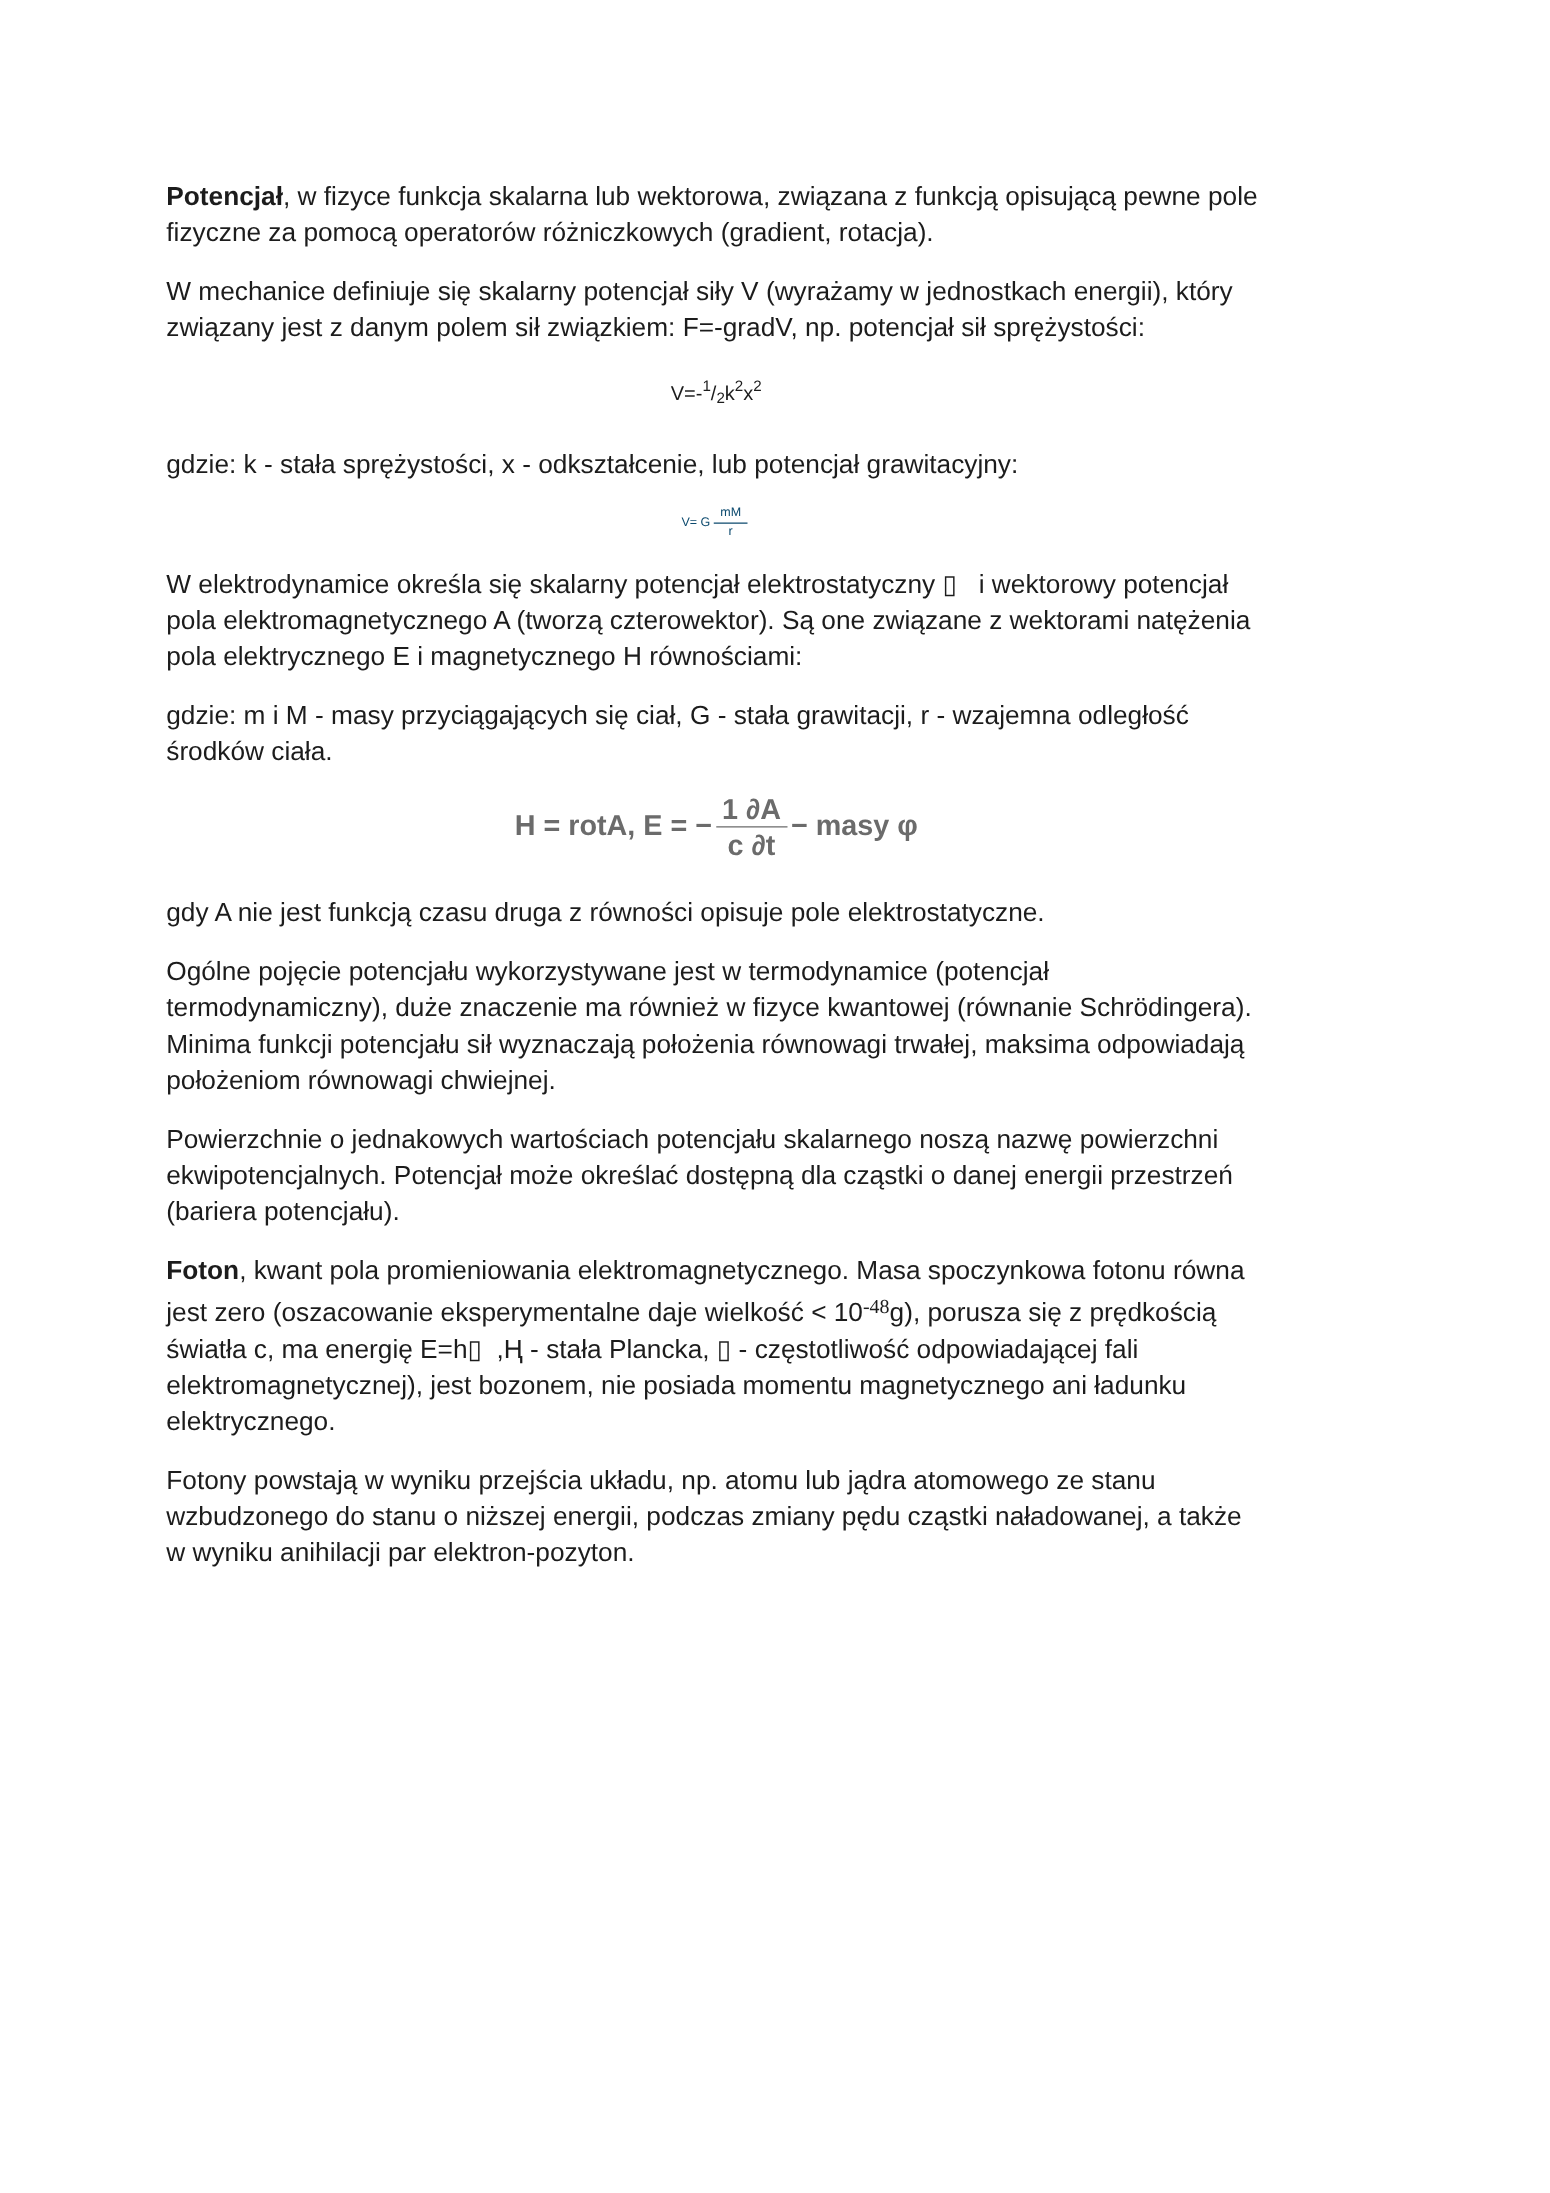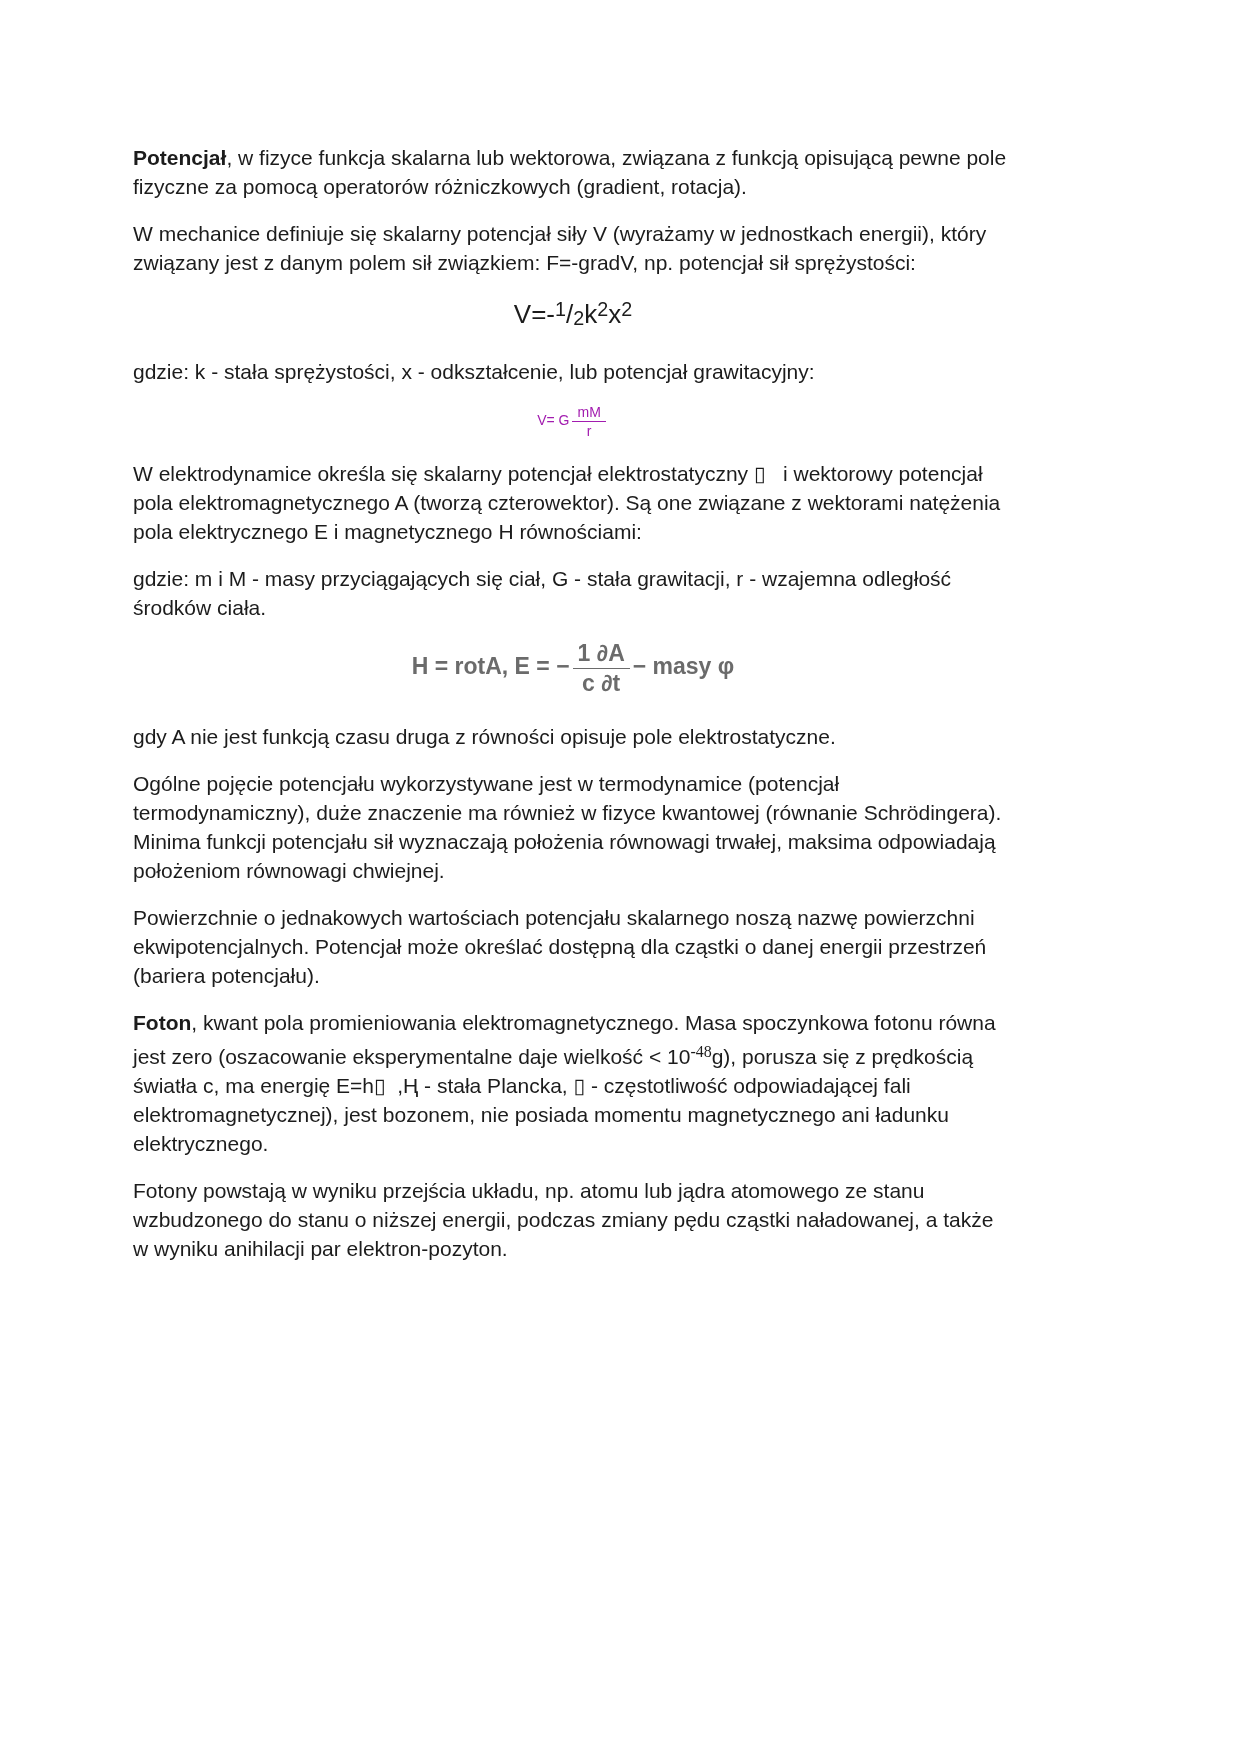--- a/index.html
+++ b/index.html
@@ -32,34 +32,34 @@
   p.para {
     margin: 0 0 18px 0;
   }
   .bold { font-weight: bold; }
 
   .formula {
     text-align: center;
     margin: 14px 0 24px 0;
   }
   .formula-spring {
-    font-size: 26px;
+    font-size: 16px;
     color: #1c1c1c;
   }
   .formula-spring .sup {
     font-size: 76%;
     vertical-align: 7px;
   }
   .formula-spring .sub {
     font-size: 76%;
     vertical-align: -2px;
   }
   .formula-grav {
-    font-size: 14px;
-    color: #a21caf;
+    font-size: 10px;
+    color: #0c4a6e;
     margin: 8px 0 20px 0;
   }
   .formula-em {
     font-size: 23px;
     color: #6b6b6b;
     font-weight: bold;
     margin: 16px 0 26px 0;
   }
   .frac {
     display: inline-block;

